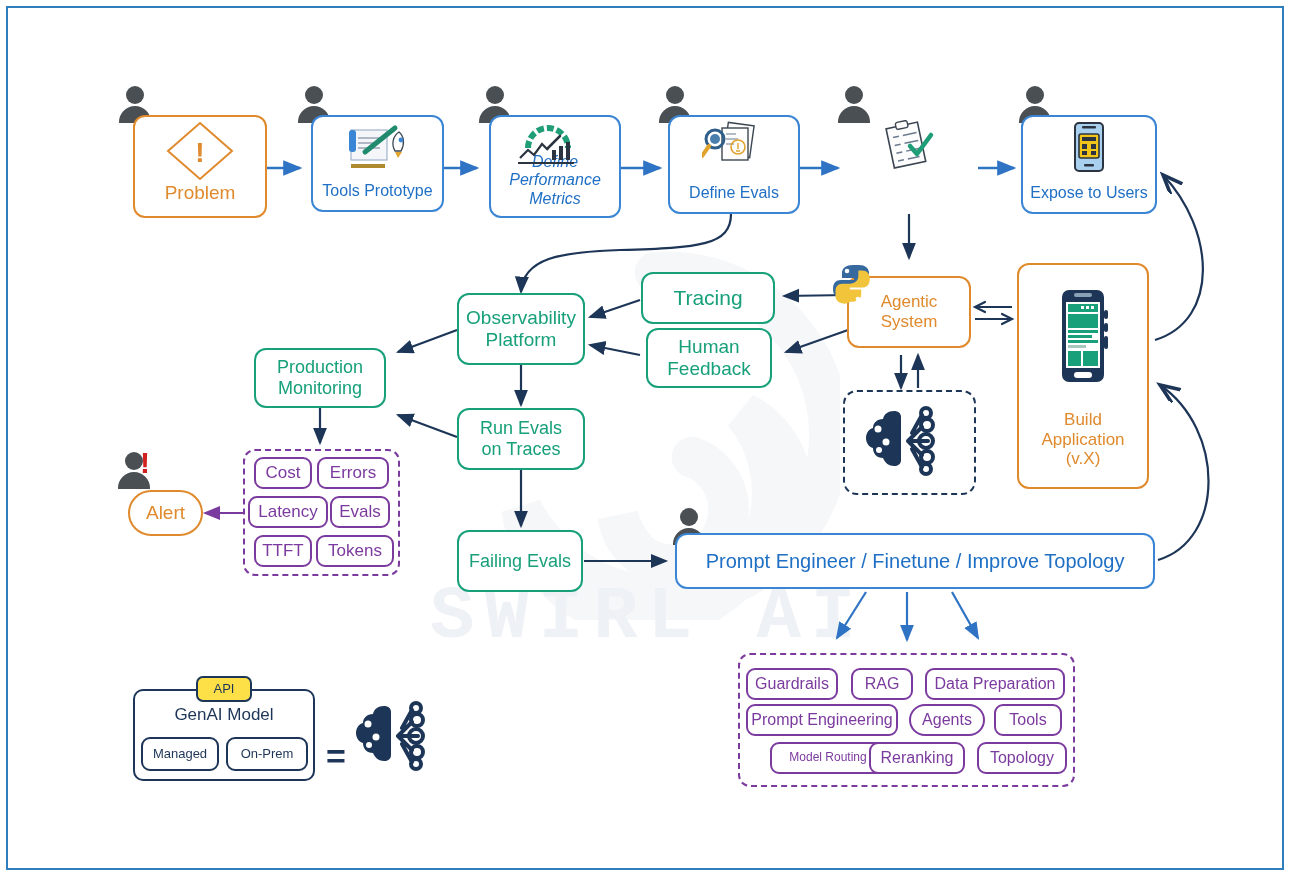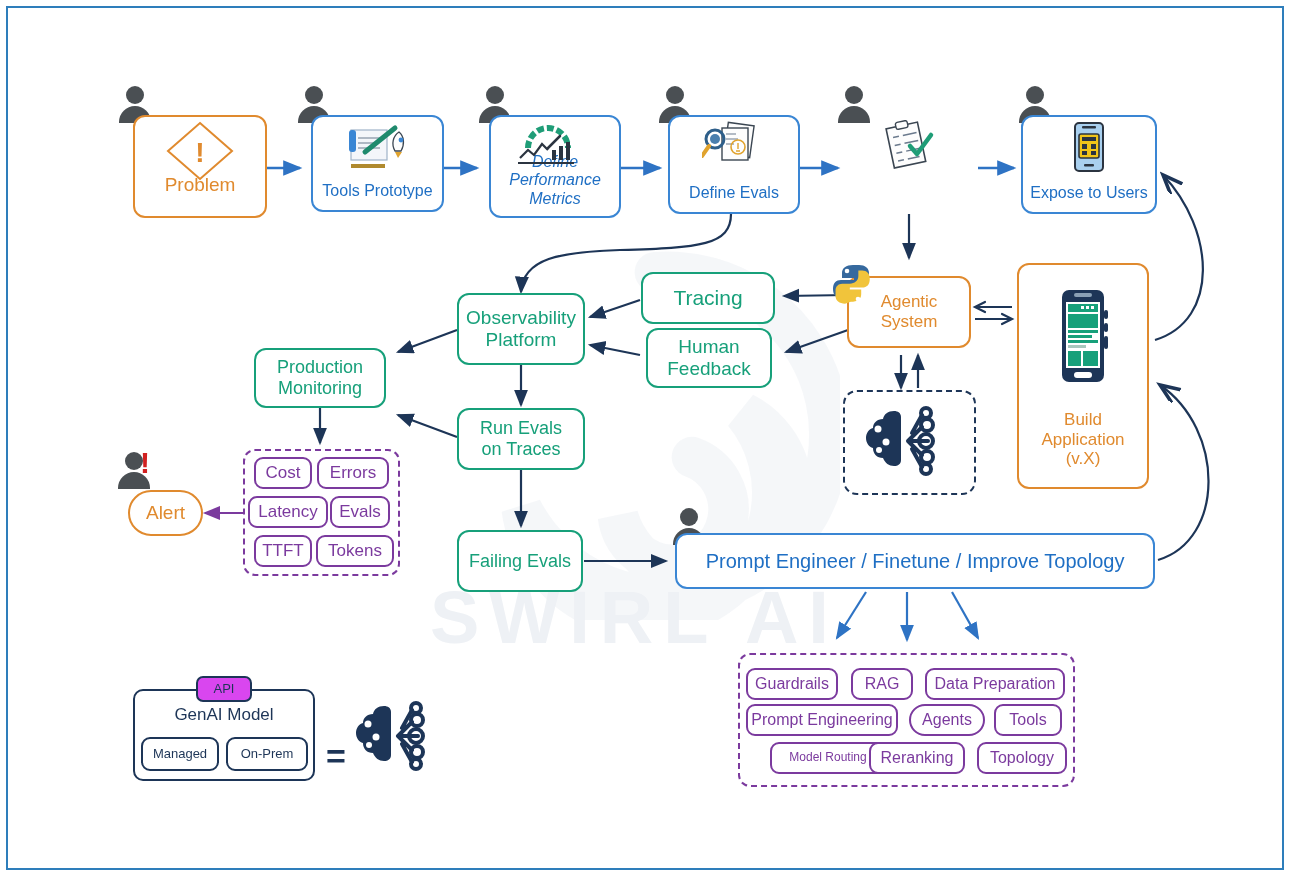--- a/index.html
+++ b/index.html
@@ -2,21 +2,21 @@
 <html><head>
 <meta charset="utf-8">
 <style>
   html,body{margin:0;padding:0;background:#ffffff;}
   body{width:1292px;height:878px;font-family:"Liberation Sans",sans-serif;}
   #canvas{position:relative;width:1292px;height:878px;background:#ffffff;overflow:hidden;}
   .frame{position:absolute;left:6px;top:6px;width:1278px;height:864px;border:2px solid #2e7ebb;box-sizing:border-box;}
 
   
   .wm-text{position:absolute;left:430px;top:575px;font-size:74px;font-weight:bold;letter-spacing:10px;
-           color:#eef1f5;user-select:none;font-family:Liberation Sans, sans-serif;}
+           color:#eef1f5;user-select:none;font-family:Liberation Mono, monospace;}
   .wm-swirl{position:absolute;left:470px;top:250px;width:370px;height:370px;opacity:.55;}
 
   
   .node{position:absolute;box-sizing:border-box;display:flex;align-items:center;justify-content:center;
         text-align:center;border-radius:12px;background:#fff;line-height:1.15;}
   .blue{border:2px solid #3a86d4;color:#1f6fc4;}
   .orange{border:2px solid #e08a2e;color:#e08a2e;}
   .green{border:2px solid #17a07a;color:#17a07a;}
   .purple{border:2px solid #7b3a9e;color:#7b3a9e;}
   .navy{border:2px solid #1d3557;color:#1d3557;}
@@ -108,21 +108,21 @@
 
     <line x1="866" y1="592" x2="837" y2="638" stroke="#2e73c4" stroke-width="2.2" marker-end="url(#ablue)"></line>
     <line x1="907" y1="592" x2="907" y2="640" stroke="#2e73c4" stroke-width="2.2" marker-end="url(#ablue)"></line>
     <line x1="952" y1="592" x2="978" y2="638" stroke="#2e73c4" stroke-width="2.2" marker-end="url(#ablue)"></line>
   </svg>
 
   <div class="person" style="left:118px;top:86px;">
     <div class="head"></div>
       <div class="body"></div>
     </div>
-  <div class="node orange" style="left:133px;top:115px;width:134px;height:103px;font-size:19px;align-items:flex-end;padding-bottom:20px;">
+  <div class="node orange" style="left:133px;top:115px;width:134px;height:103px;font-size:19px;align-items:flex-end;padding-bottom:12px;">
     <span>Problem</span>
   </div>
   <svg class="ico" style="left:163px;top:118px;width:74px;height:66px;">
     <path d="M37 5 L69 33 L37 61 L5 33 Z" fill="none" stroke="#e08a2e" stroke-width="2"></path>
     <text x="37" y="44" text-anchor="middle" font-size="28" font-weight="bold" fill="#e08a2e" font-family="Liberation Sans, sans-serif">!</text>
   </svg>
 
   <div class="person" style="left:297px;top:86px;">
     <div class="head"></div>
       <div class="body"></div>
@@ -356,21 +356,21 @@
   <div class="node purple" style="left:869px;top:742px;width:96px;height:32px;font-size:16px;border-radius:9px;">
     <span>Reranking</span>
     </div>
   <div class="node purple" style="left:977px;top:742px;width:90px;height:32px;font-size:16px;border-radius:9px;">
     <span>Topology</span>
     </div>
 
   <div class="node navy" style="left:133px;top:689px;width:182px;height:92px;align-items:flex-start;padding-top:14px;font-size:17px;border-radius:10px;">
     <span>GenAI Model</span>
   </div>
-  <div class="node navy" style="left:196px;top:676px;width:56px;height:26px;font-size:13px;border-radius:7px;background:#d946ef;">
+  <div class="node navy" style="left:196px;top:676px;width:56px;height:26px;font-size:13px;border-radius:7px;background:#fde047;">
     <span>API</span>
   </div>
   <div class="node navy" style="left:141px;top:737px;width:78px;height:34px;font-size:13px;border-radius:9px;">
     <span>Managed</span>
   </div>
   <div class="node navy" style="left:226px;top:737px;width:82px;height:34px;font-size:13px;border-radius:9px;">
     <span>On-Prem</span>
   </div>
   <div class="eq" style="left:326px;top:737px;">=</div>
 

